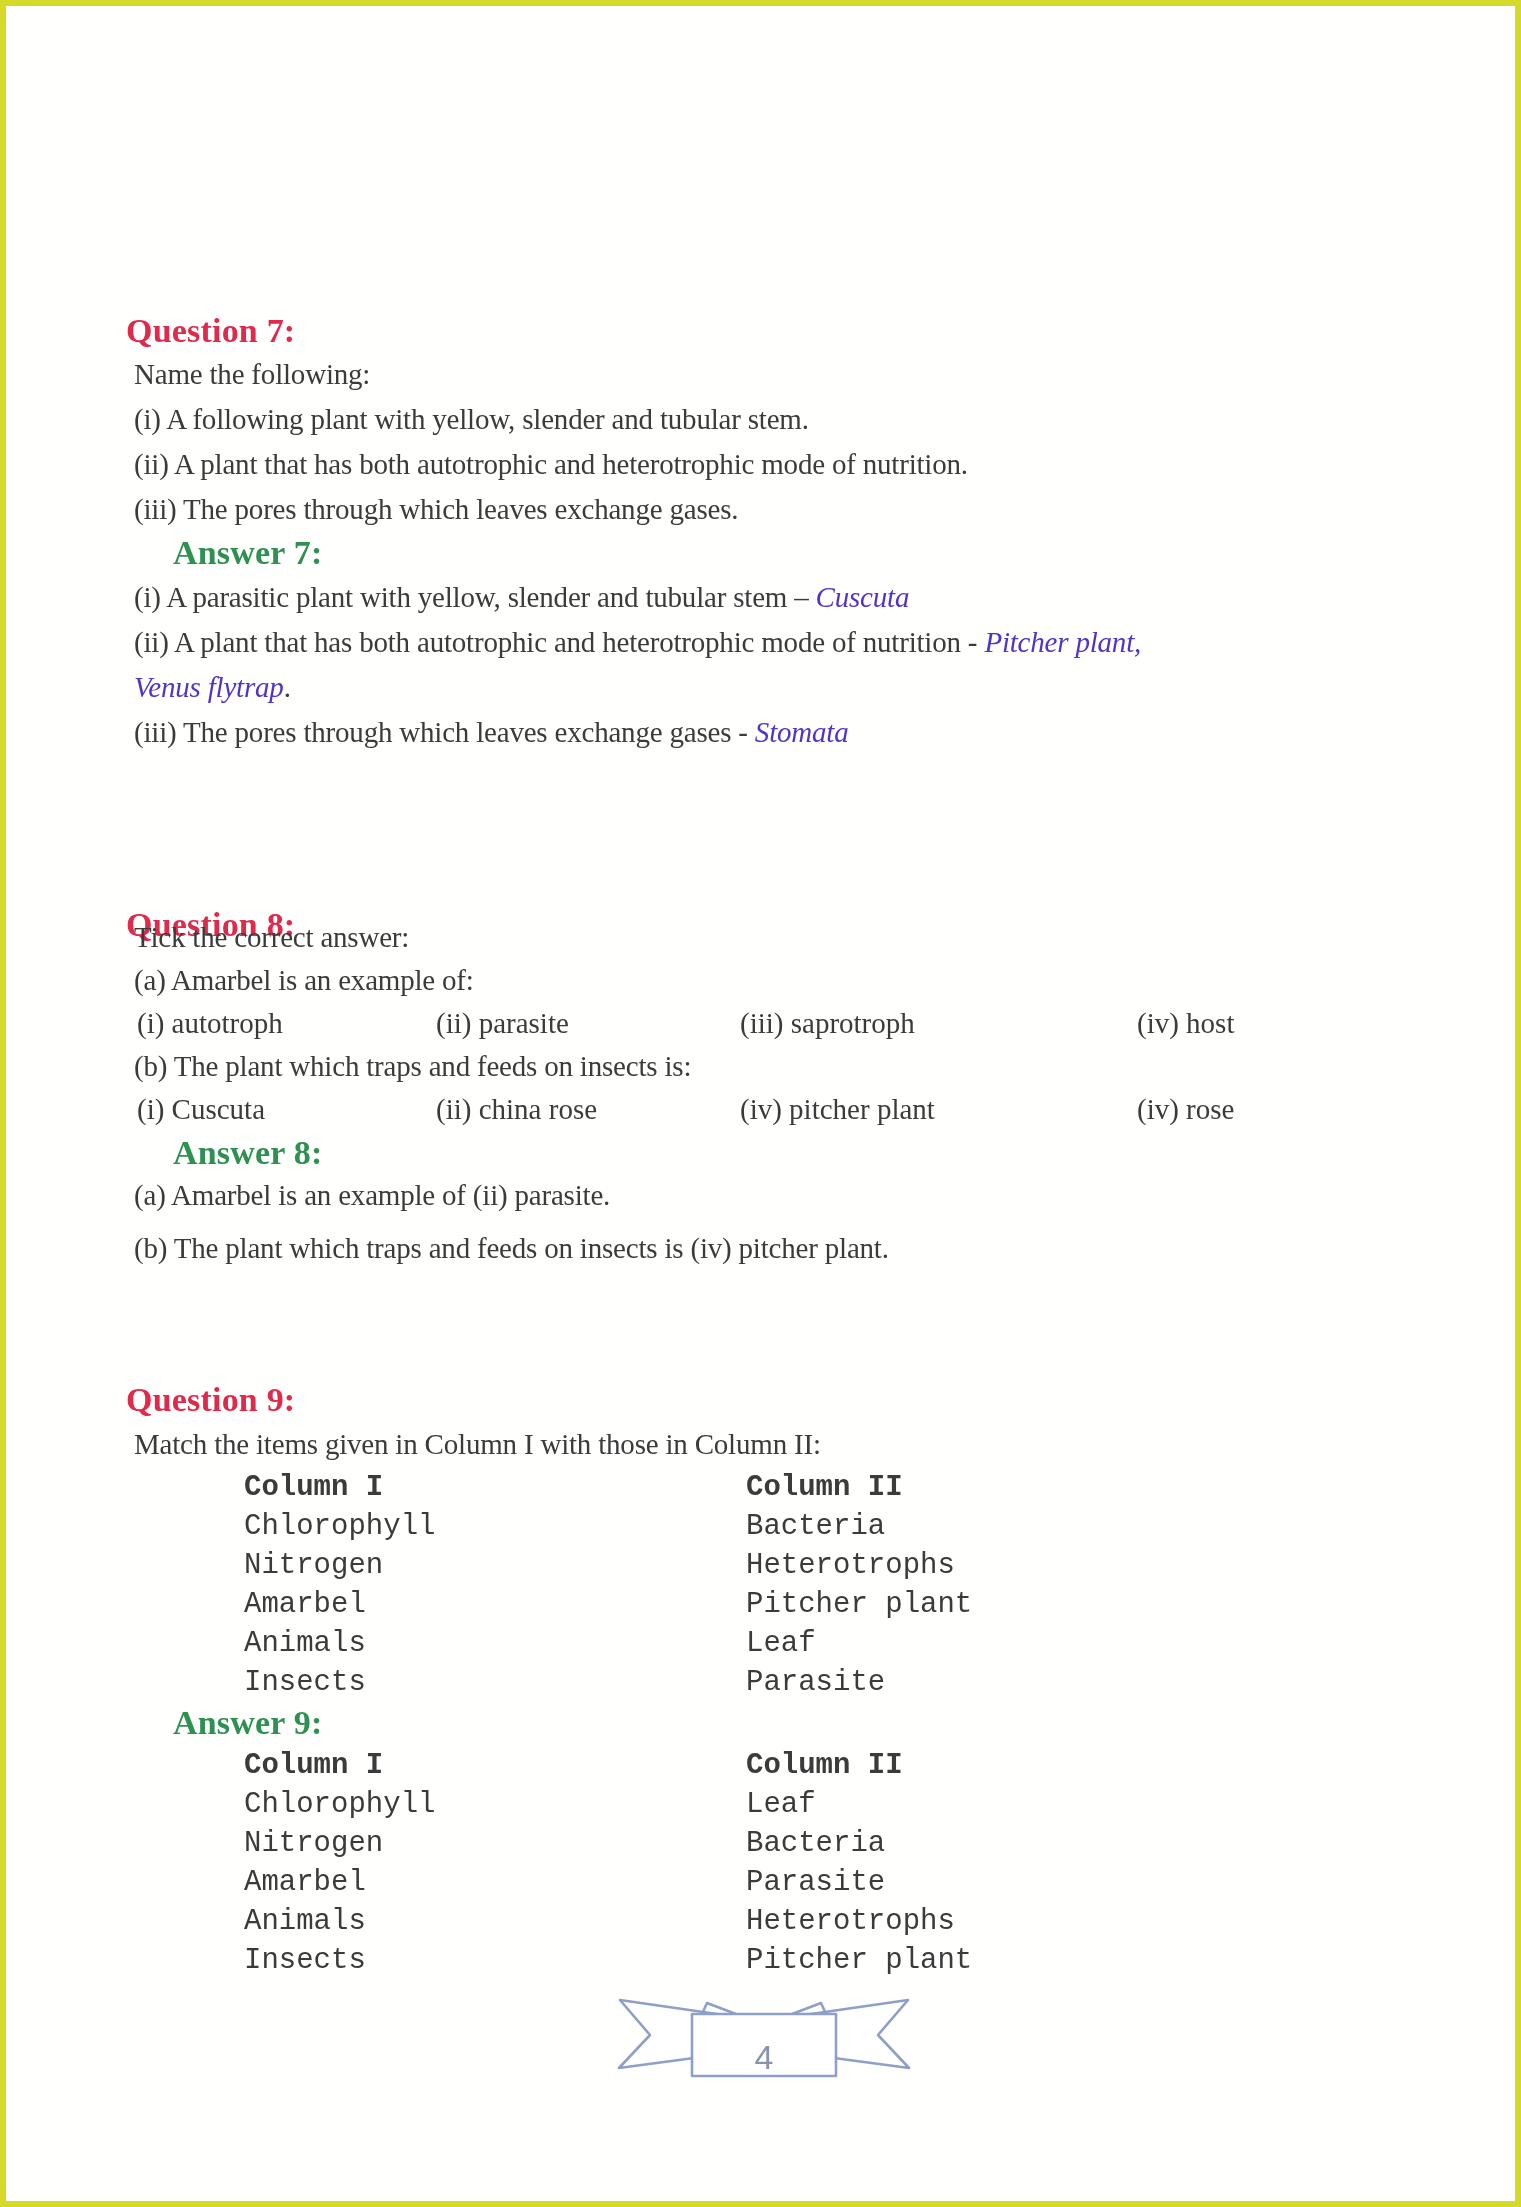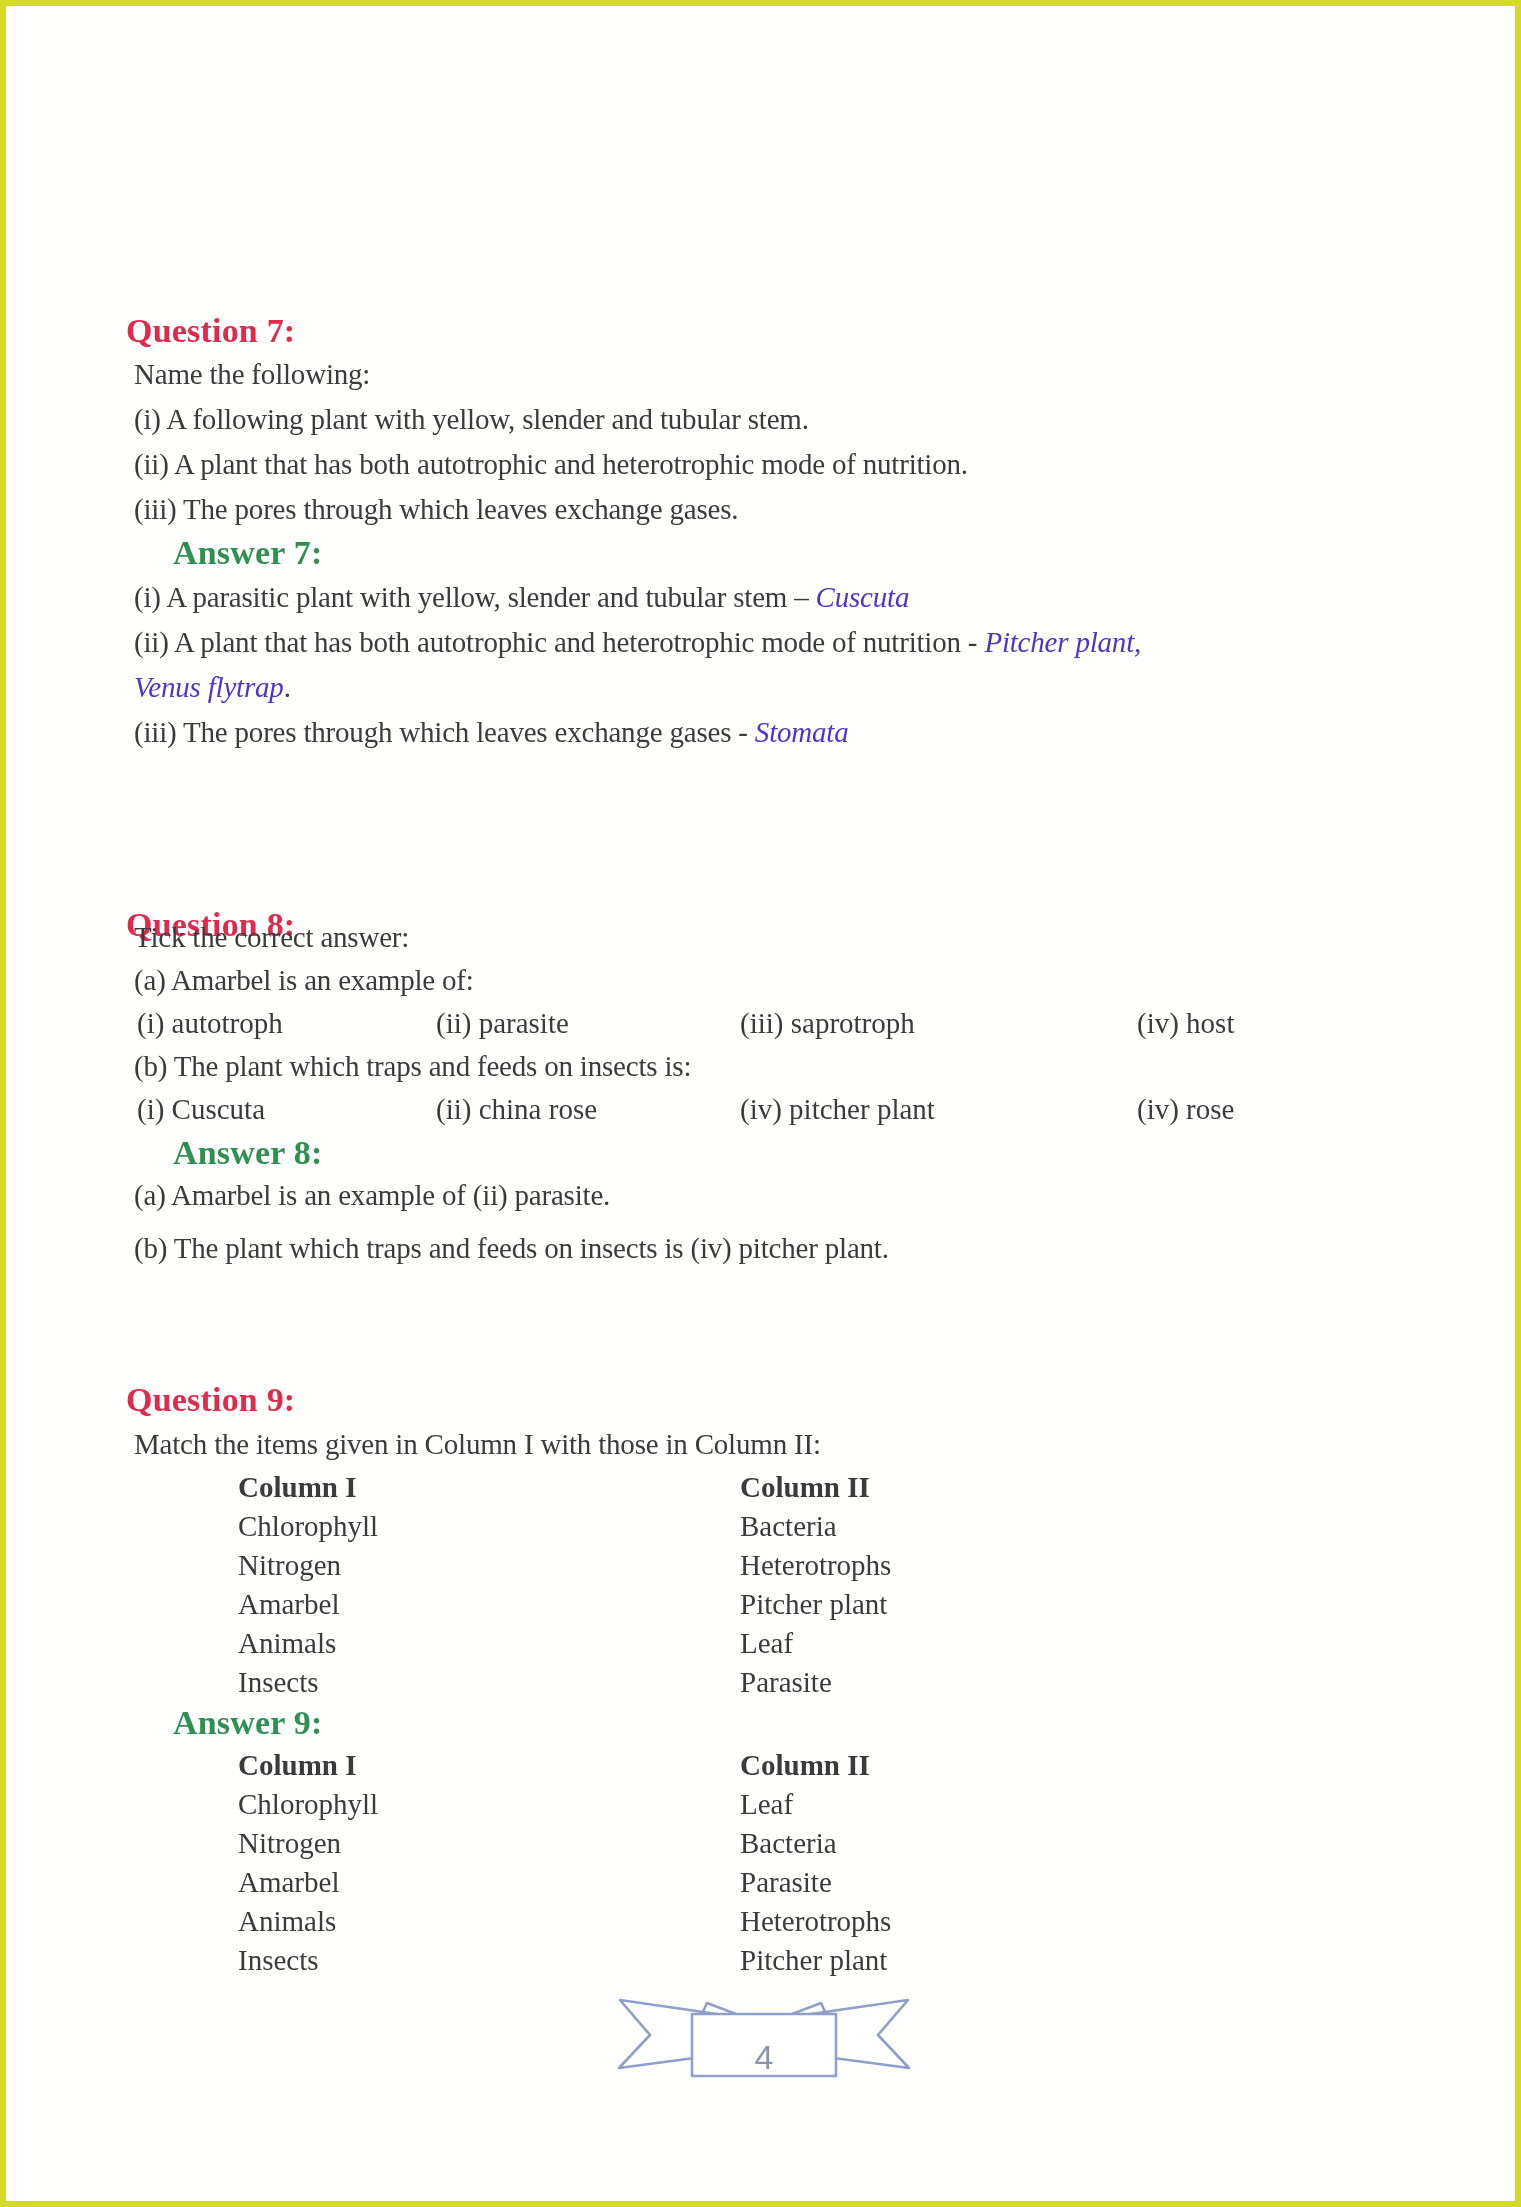--- a/index.html
+++ b/index.html
@@ -23,21 +23,21 @@
     overflow:hidden;
   }
   .abs{position:absolute;white-space:nowrap;}
   .qhead{left:120px;font-size:34px;font-weight:bold;color:var(--q-red);letter-spacing:0.2px;text-align:right;}
   .ahead{left:167px;font-size:34px;font-weight:bold;color:var(--a-green);letter-spacing:0.2px;}
   .body-line{left:128px;font-size:29px;letter-spacing:-0.2px;}
   .term{color:var(--term-purple);font-style:italic;}
   .opt-row{left:131px;width:1360px;height:36px;font-size:29px;}
   .opt-row .opt{position:absolute;top:0;white-space:nowrap;}
   .opt.o0{left:0;text-align:center;} .opt.o1{left:299px;} .opt.o2{left:603px;} .opt.o3{left:1000px;}
-  .match-table{left:232px;width:1100px;font-size:29px;}
+  .match-table{left:238px;width:1100px;font-size:29px;font-family:Liberation Mono, monospace;}
   .match-row{position:relative;height:39px;line-height:39px;white-space:nowrap;}
   .match-row .c2{position:absolute;left:502px;top:0;}
   .match-row.hdr{font-weight:bold;}
   .ribbon-wrap{left:600px;top:1983px;width:316px;height:98px;}
   .page-number{
     position:absolute;left:600px;top:2013px;width:235px;text-align:center;
     font-size:34px;color:var(--page-num);
     font-family:"Liberation Sans","DejaVu Sans",sans-serif;
   }
 </style>

